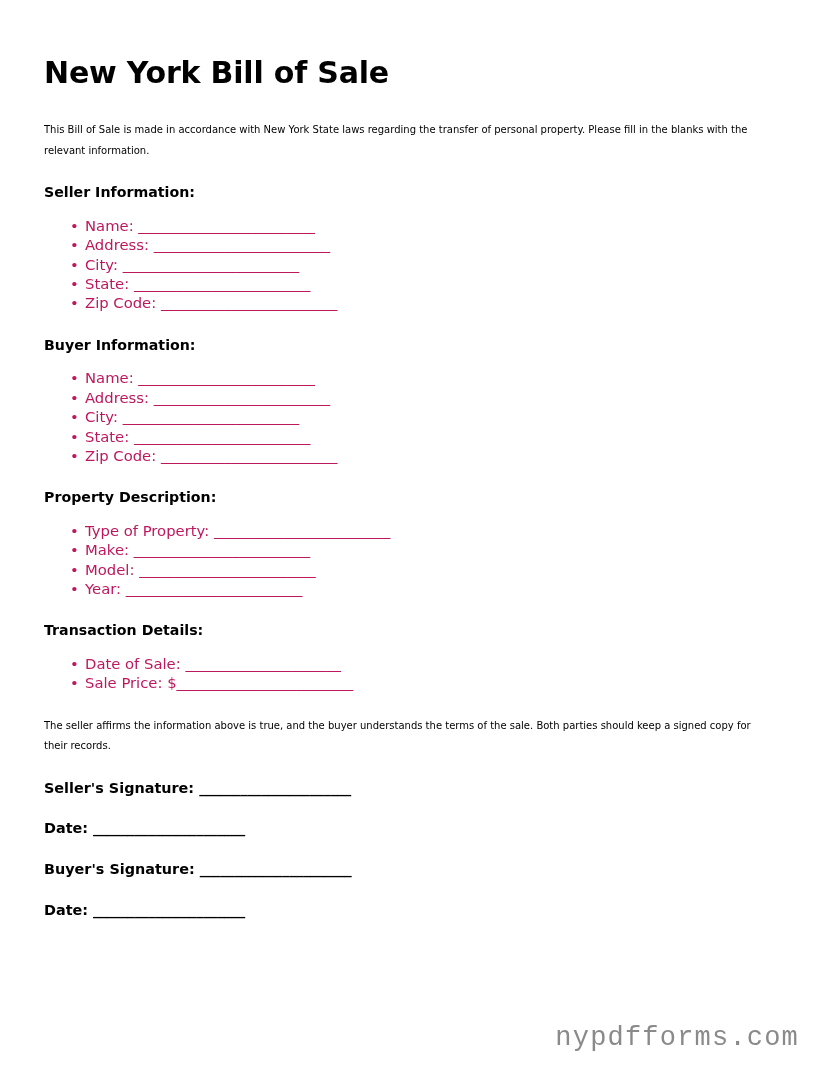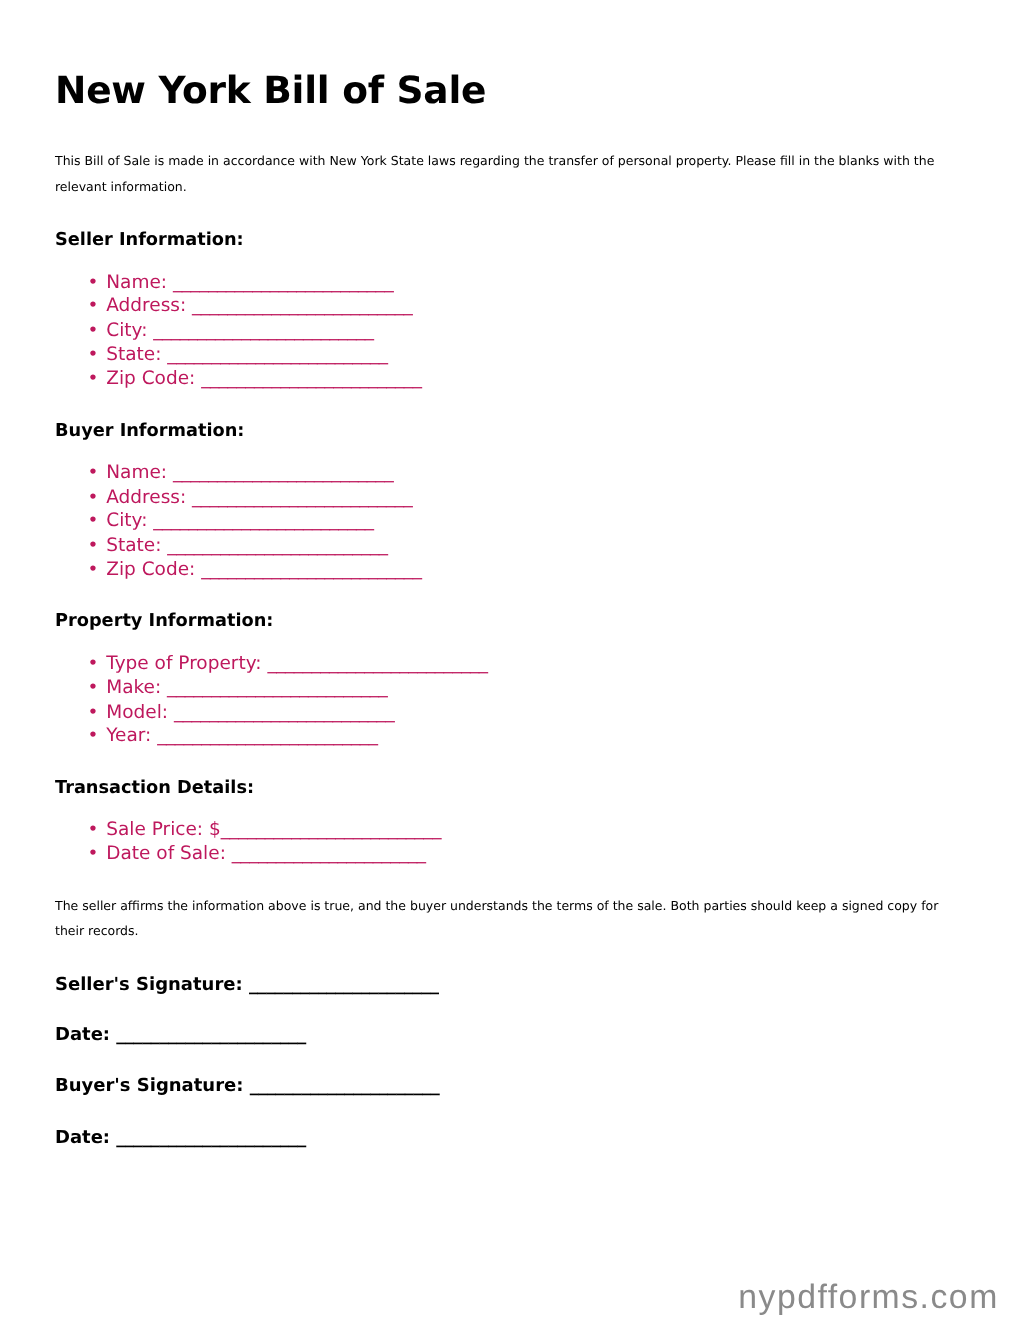--- a/index.html
+++ b/index.html
@@ -95,21 +95,21 @@
   }
   .sig-line .blank {
     font-weight: bold;
     letter-spacing: -0.3px;
   }
 
   .footer-watermark {
     position: absolute;
     right: 26px;
     bottom: 15px;
-    font-family: Liberation Sans, sans-serif;
+    font-family: Liberation Mono, monospace;
     font-size: 27px;
     letter-spacing: 1.2px;
     color: #8a8a8a;
     white-space: nowrap;
   }
 </style>
 </head>
 <body>
 
 <div class="page">
@@ -130,32 +130,32 @@
 
     <h2 class="section-heading">Buyer Information:</h2>
     <ul class="field-list">
         <li><span>Name:</span> <span class="blank">_________________________</span></li>
         <li><span>Address:</span> <span class="blank">_________________________</span></li>
         <li><span>City:</span> <span class="blank">_________________________</span></li>
         <li><span>State:</span> <span class="blank">_________________________</span></li>
         <li><span>Zip Code:</span> <span class="blank">_________________________</span></li>
       </ul>
 
-    <h2 class="section-heading">Property Information:</h2>
+    <h2 class="section-heading">Property Description:</h2>
     <ul class="field-list">
         <li><span>Type of Property:</span> <span class="blank">_________________________</span></li>
         <li><span>Make:</span> <span class="blank">_________________________</span></li>
         <li><span>Model:</span> <span class="blank">_________________________</span></li>
         <li><span>Year:</span> <span class="blank">_________________________</span></li>
       </ul>
 
     <h2 class="section-heading">Transaction Details:</h2>
     <ul class="field-list">
+        <li><span>Date of Sale:</span> <span class="blank">______________________</span></li>
         <li><span>Sale Price: $</span><span class="blank">_________________________</span></li>
-        <li><span>Date of Sale:</span> <span class="blank">______________________</span></li>
       </ul>
 
     <p class="para">The seller affirms the information above is true, and the buyer understands the terms of the sale. Both parties should keep a signed copy for their records.</p>
 
     <div class="sig-block">
         <div class="sig-line"><span>Seller's Signature:</span> <span class="blank">______________________</span></div>
         <div class="sig-line"><span>Date:</span> <span class="blank">______________________</span></div>
         <div class="sig-line"><span>Buyer's Signature:</span> <span class="blank">______________________</span></div>
         <div class="sig-line"><span>Date:</span> <span class="blank">______________________</span></div>
       </div>

